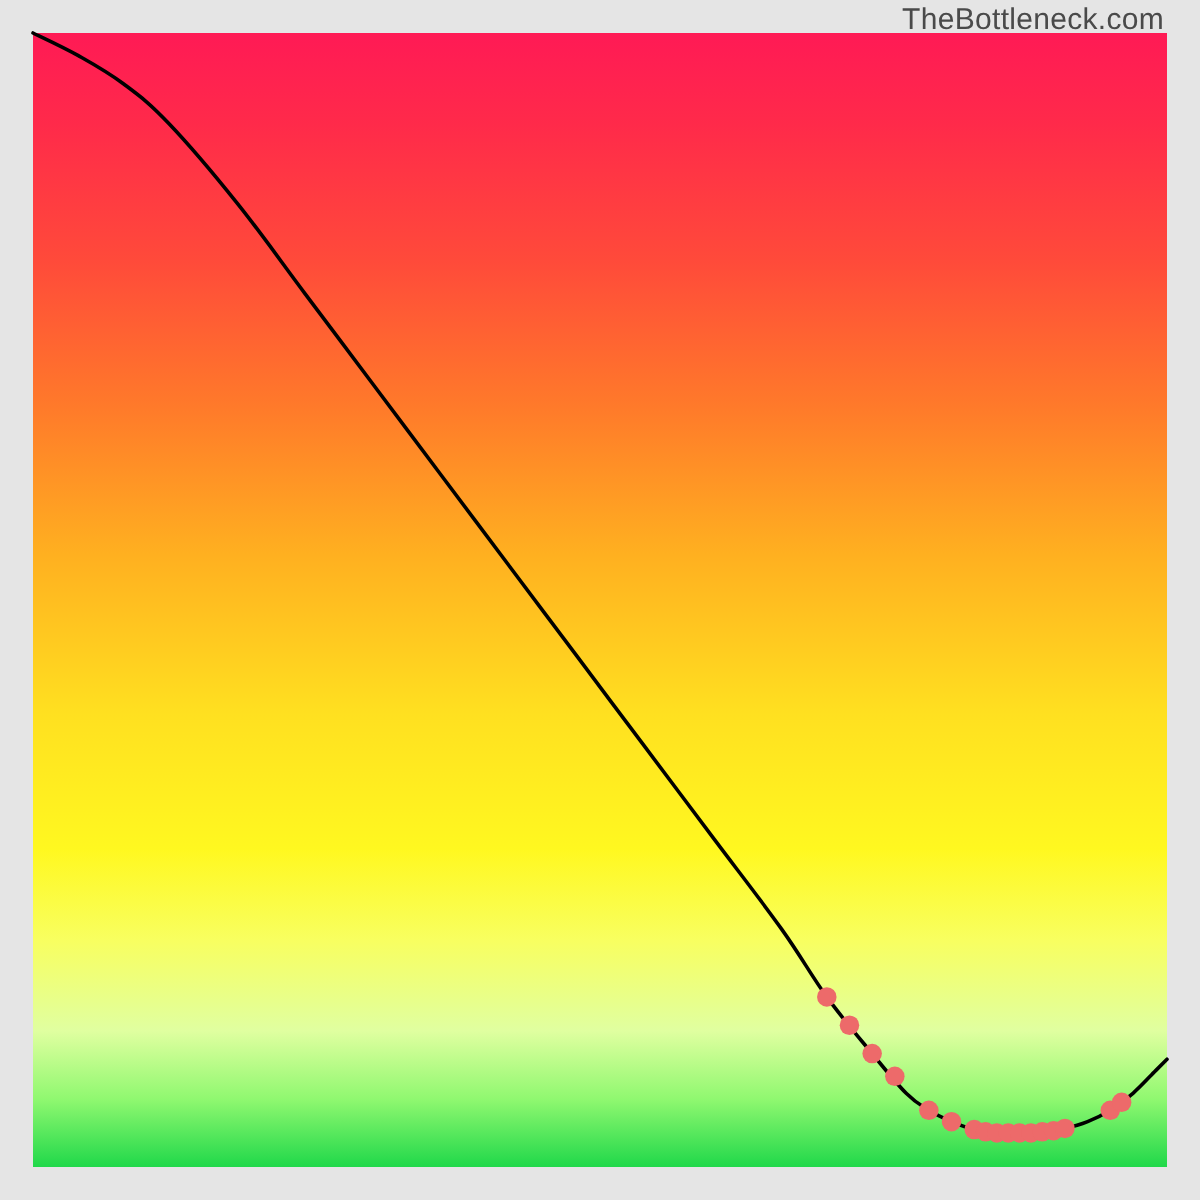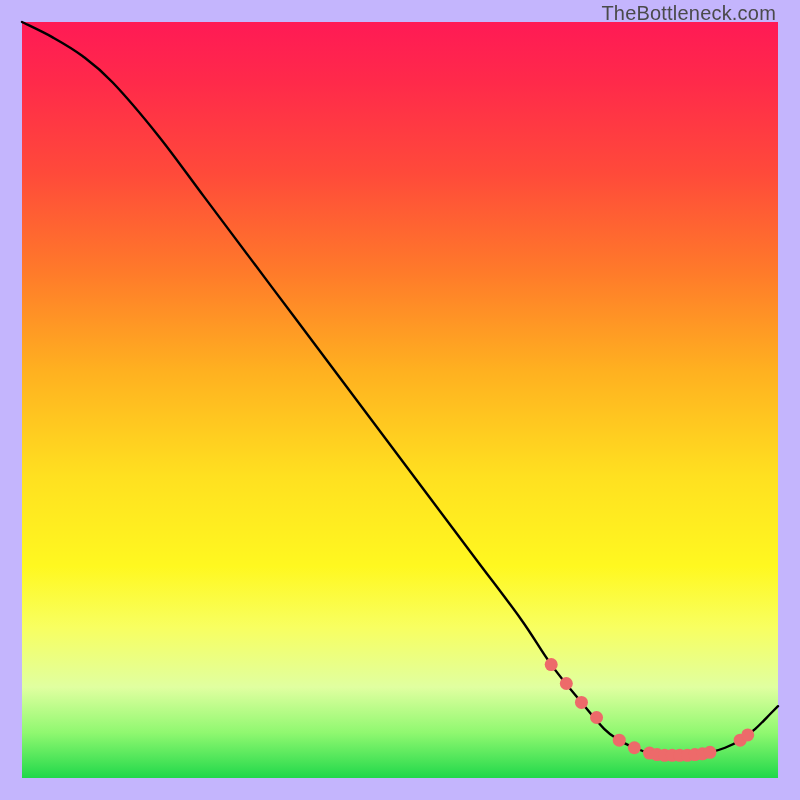--- a/index.html
+++ b/index.html
@@ -10,21 +10,21 @@
     background: #000;
     overflow: hidden;
     font-family: Arial, Helvetica, sans-serif;
   }
   .frame {
     position: absolute;
     left: 0;
     top: 0;
     width: 800px;
     height: 800px;
-    background: #c4b5fd;
+    background: #e5e5e5;
   }
   .plot {
     position: absolute;
     left: 22px;
     top: 22px;
     width: 756px;
     height: 756px;
     
     background: linear-gradient(to bottom,
       #ff1a55 0%,

